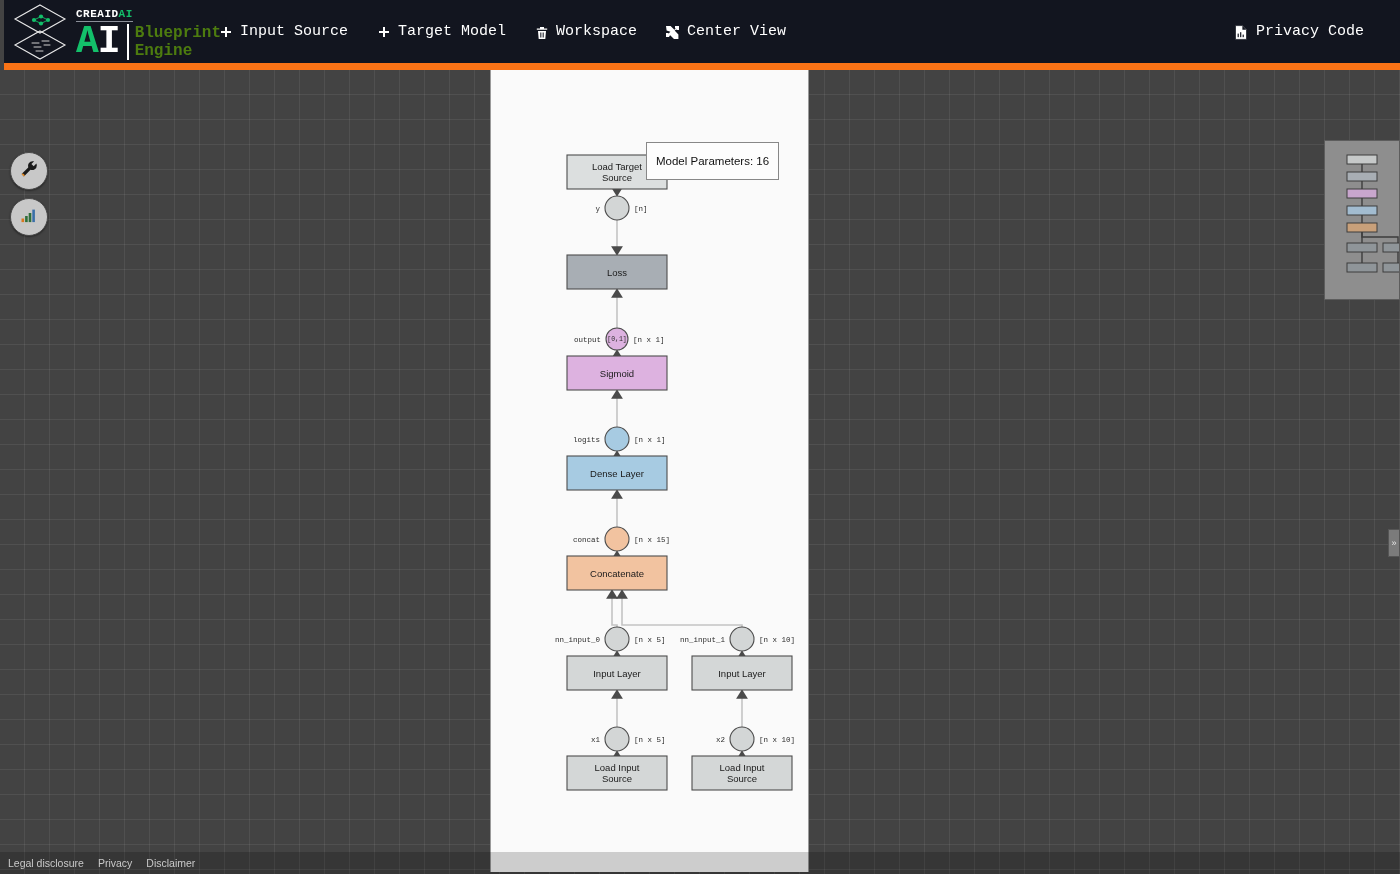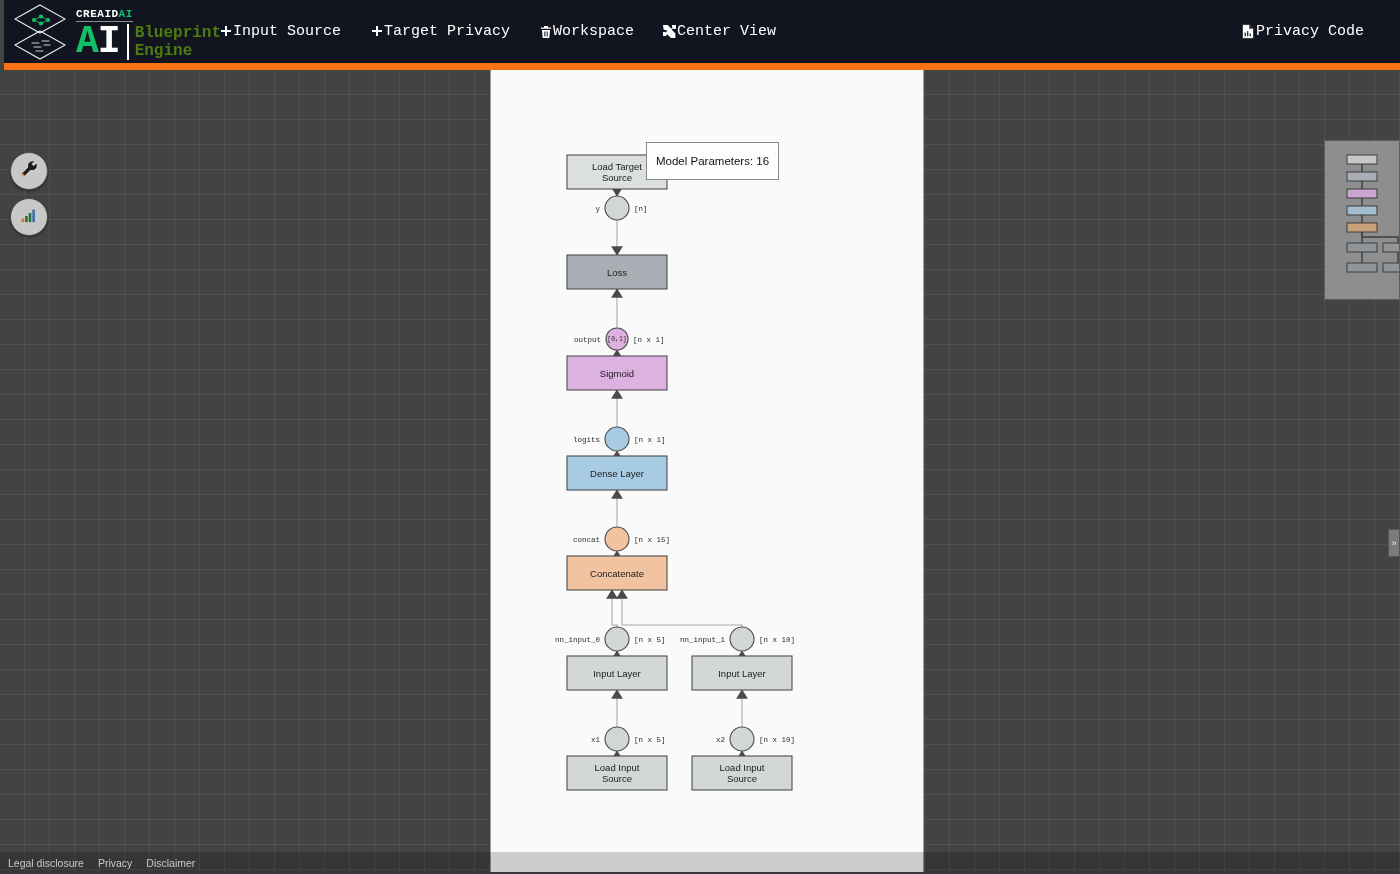--- a/index.html
+++ b/index.html
@@ -26,21 +26,21 @@
                padding-bottom: 1px; display: inline-block; }
   #brand-top .green { color: #13c06a; }
   #brand-main { display: flex; align-items: center; margin-top: 2px; }
   #brand-ai { font-size: 38px; font-weight: bold; line-height: 36px; letter-spacing: -1px; }
   #brand-ai .a { color: #13c06a; }
   #brand-ai .i { color: #ffffff; }
   #brand-words { margin-left: 7px; font-size: 16px; font-weight: bold; color: #4d7c0f;
                  line-height: 18px; border-left: 2px solid #ffffff; padding-left: 6px; }
 
   .menu-item {
-    display: flex; align-items: center; 
+    display: flex; align-items: flex-end; gap: 7px;
     color: #ffffff; font-size: 15px;
     padding: 6px 14px; cursor: pointer; white-space: nowrap;
   }
   .mi-icon { width: 15px; height: 15px; display: inline-flex; align-items: center; justify-content: center; }
   #generate-code { margin-left: auto; margin-right: 26px; }
 
   
   .tool-btn {
     position: absolute; left: 10px; width: 38px; height: 38px; border-radius: 50%;
     background: #c8c8c8; border: 1px solid #4a4a4a;
@@ -55,21 +55,21 @@
   #canvas-area {
     position: absolute; left: 0; top: 70px; width: 1400px; height: 804px;
     background-color: #434343;
     background-image:
       linear-gradient(to right, rgba(255,255,255,.07) 1px, transparent 1px),
       linear-gradient(to bottom, rgba(255,255,255,.07) 1px, transparent 1px);
     background-size: 25px 25px;
     background-position: -1px -1px;
   }
   #graph-sheet {
-    position: absolute; left: 490px; top: 0px; width: 434px; height: 802px;
+    position: absolute; left: 490px; top: 0px; width: 319px; height: 802px;
     background: #fafafa;
     border-left: 1px solid #9a9a9a;
     border-right: 1px solid #9a9a9a;
     overflow: hidden;
   }
   #graph-svg { position: absolute; left: 0; top: 0; }
 
   
   #param-badge {
     position: absolute; left: 646px; top: 72px;
@@ -157,21 +157,21 @@
     </span>
     <span>Input Source</span>
   </div>
 
   <div class="menu-item">
     <span class="mi-icon">
       <svg width="14" height="14" viewBox="0 0 14 14">
           <path d="M6 1h2v4h4v2H8v4H6V7H2V5h4z" fill="#fff"></path>
         </svg>
     </span>
-    <span>Target Privacy</span>
+    <span>Target Model</span>
   </div>
 
   <div class="menu-item">
     <span class="mi-icon">
       <svg width="14" height="14" viewBox="0 0 14 14">
         <path d="M5 1h4v1.4h3.2v1.3H1.8V2.4H5zM3 5h8l-.7 8H3.7z" fill="#fff"></path>
         <g stroke="#12151f" stroke-width=".7">
             <line x1="5.5" y1="6.5" x2="5.5" y2="11.5"></line>
             <line x1="7" y1="6.5" x2="7" y2="11.5"></line>
             <line x1="8.5" y1="6.5" x2="8.5" y2="11.5"></line>

